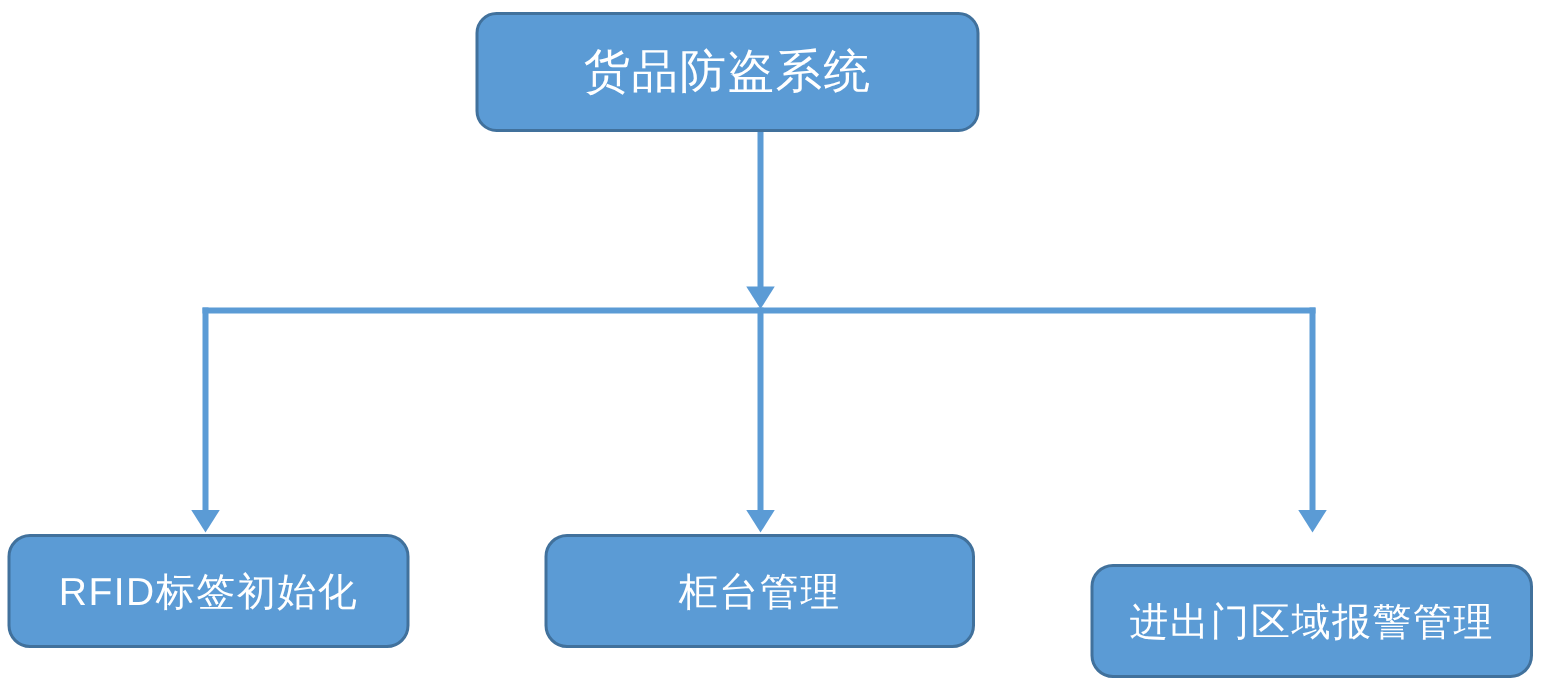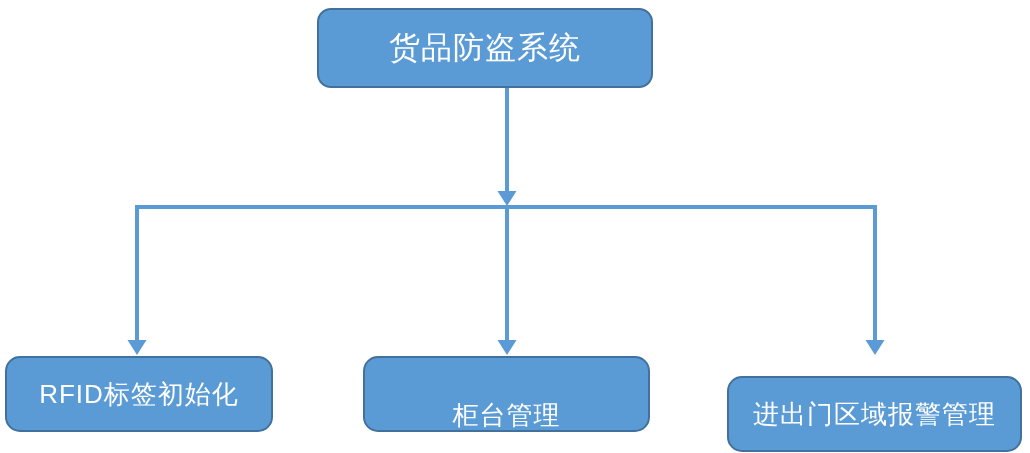--- a/index.html
+++ b/index.html
@@ -51,21 +51,21 @@
     border-radius: 14px;
     font-size: 31px;
   }
   .node-child {
     top: 356px;
     height: 76px;
     border-radius: 15px;
     font-size: 26px;
   }
   .node-child-1 { left: 5px;   width: 268px; }
-  .node-child-2 { left: 363px; width: 287px; align-items: flex-end; }
+  .node-child-2 { left: 363px; width: 287px; }
   .node-child-3 { left: 727px; width: 295px; margin-top: 20px; }
 </style>
 </head>
 <body>
 
 <div class="canvas">
 
   <svg class="connector-layer" viewBox="0 0 1030 453" xmlns="http://www.w3.org/2000/svg" aria-hidden="true">
 
     <line x1="507" y1="86" x2="507" y2="192"></line>

